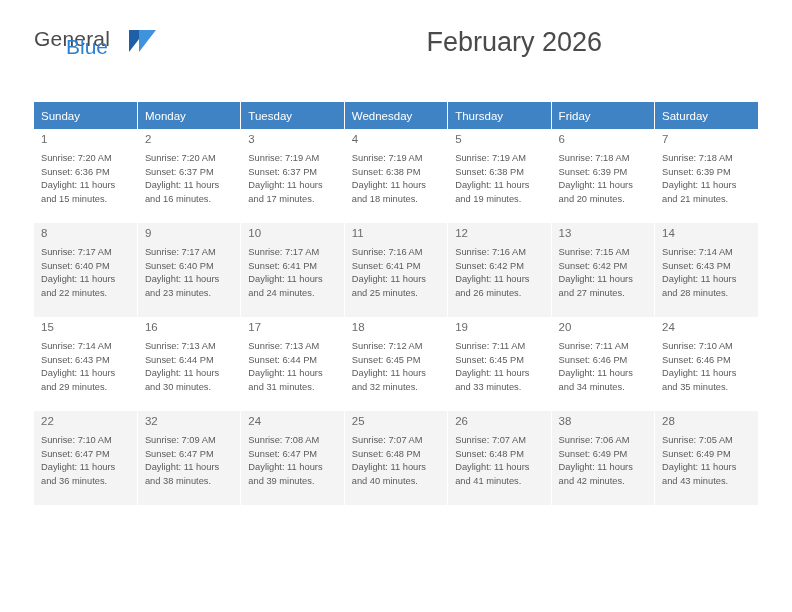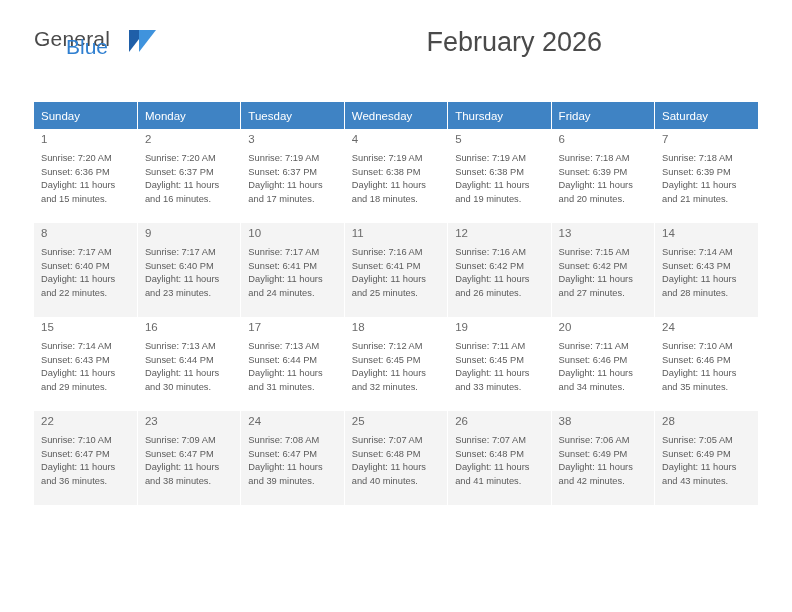--- a/index.html
+++ b/index.html
@@ -320,21 +320,21 @@
       </tr>
       <tr class="row-b">
         <td>
           <div class="daynum">22</div>
           <div class="info">Sunrise: 7:10 AM
 Sunset: 6:47 PM
 Daylight: 11 hours
 and 36 minutes.</div>
         </td>
         <td>
-          <div class="daynum">23</div>
+          <div class="daynum">32</div>
           <div class="info">Sunrise: 7:09 AM
 Sunset: 6:47 PM
 Daylight: 11 hours
 and 38 minutes.</div>
         </td>
         <td>
           <div class="daynum">24</div>
           <div class="info">Sunrise: 7:08 AM
 Sunset: 6:47 PM
 Daylight: 11 hours

